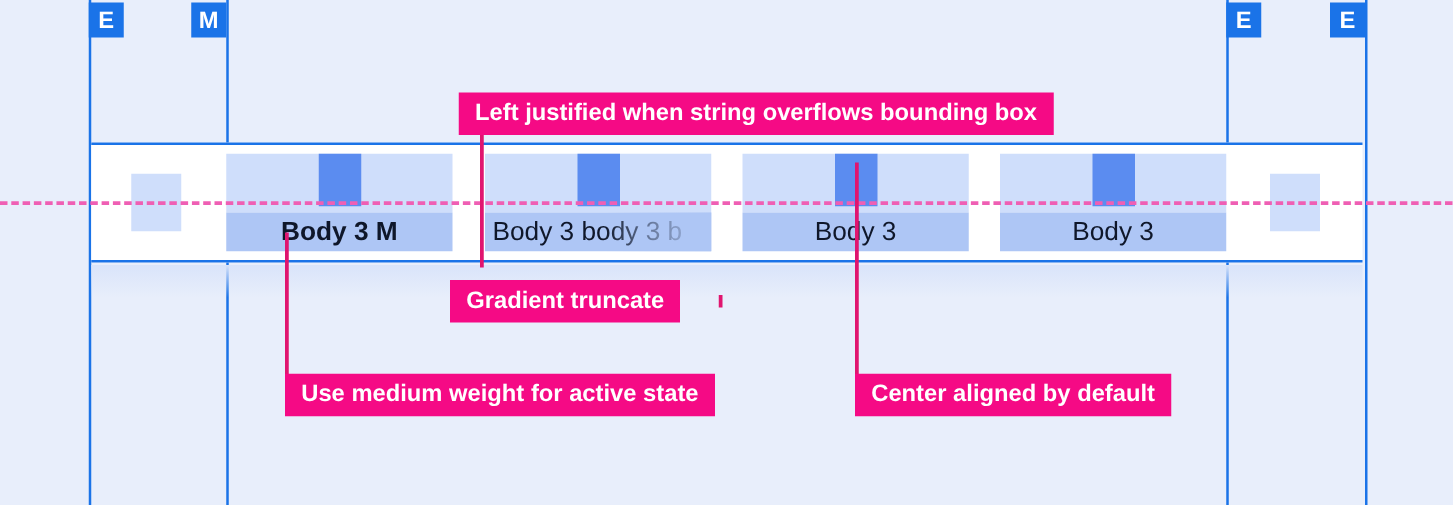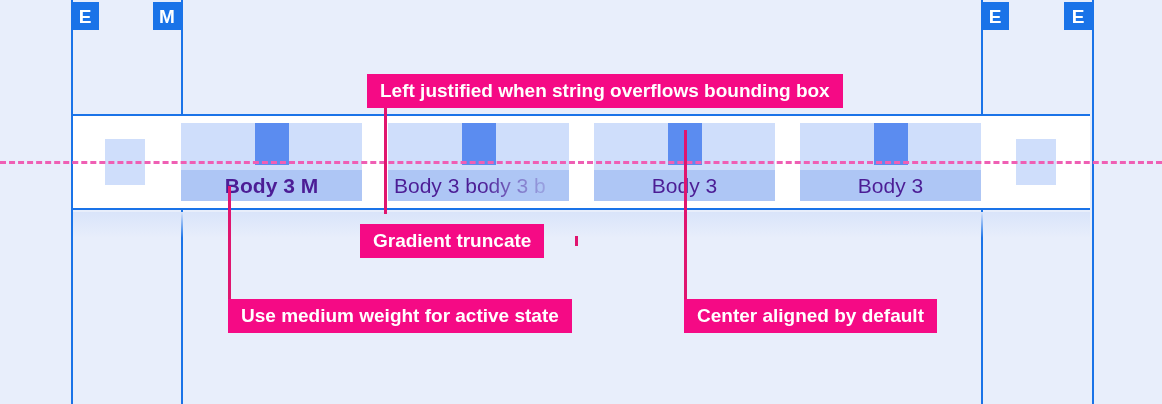--- a/index.html
+++ b/index.html
@@ -52,21 +52,21 @@
   .cell .iconsq{
     position:absolute;top:0;width:34px;height:42px;background:#5b8cf0;
     left:50%;margin-left:-17px;
   }
   .cell .textband{
     position:absolute;left:0;right:0;top:47px;height:31px;
     background:#aec6f5;overflow:hidden;
   }
   .cell .label{
     position:absolute;left:0;right:0;top:0;line-height:31px;
-    text-align:center;color:#4c1d95;font-size:21px;white-space:nowrap;
+    text-align:center;color:#0f172a;font-size:21px;white-space:nowrap;
   }
   .cell .label.medium{font-weight:bold;}
   .cell .label.leftjust{text-align:left;padding-left:6px;}
   .cell .fade{
     position:absolute;top:47px;right:0;width:86px;height:31px;
     background:linear-gradient(to right, rgba(174,198,245,0) 0%, rgba(174,198,245,0.55) 42%, rgba(174,198,245,1) 100%);
     pointer-events:none;
   }
 
   

